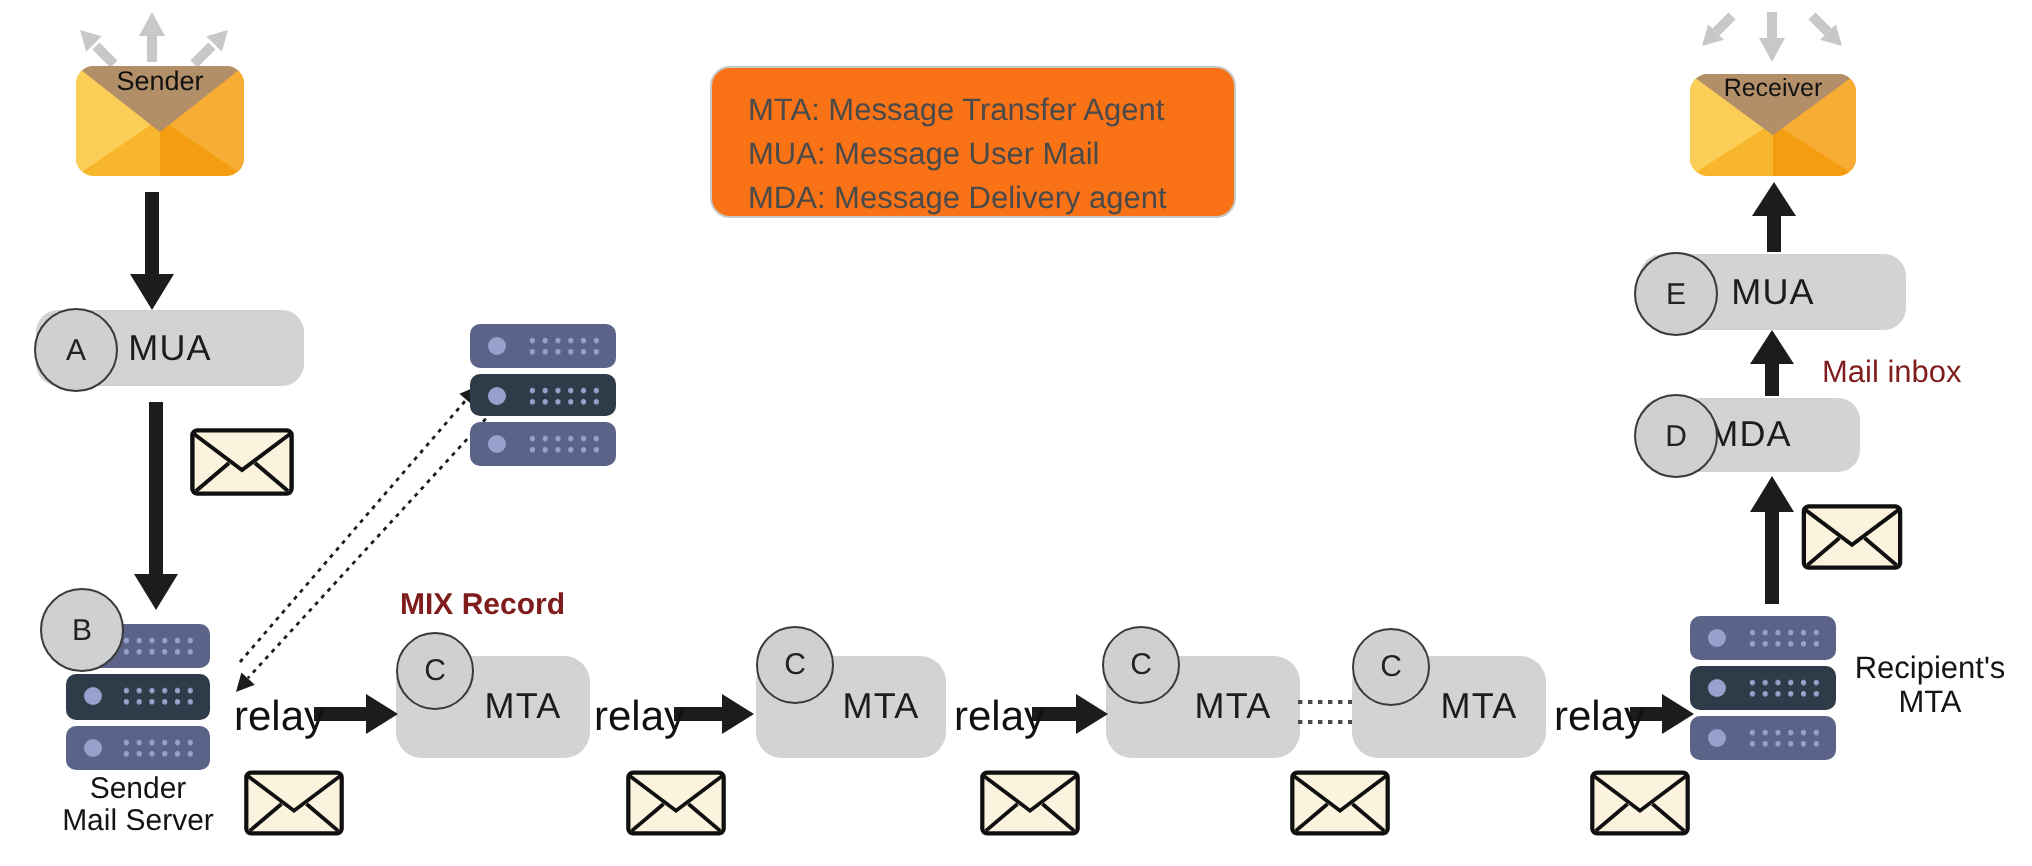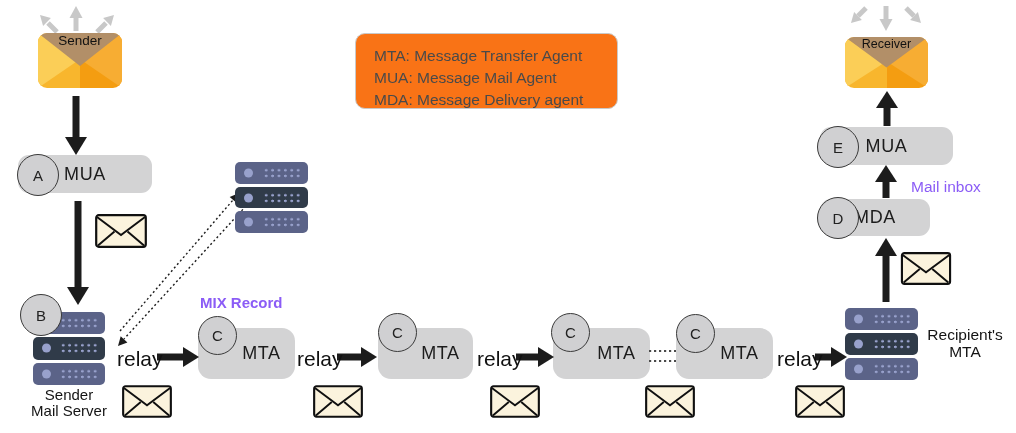--- a/index.html
+++ b/index.html
@@ -44,21 +44,21 @@
   .m-flap  { clip-path:polygon(0 0, 100% 0, 50% 60%); background:#B28F68; }
   .m-label { position:absolute; left:0; right:0; bottom:6px; top:auto;
     text-align:center; font-size:13.5px; font-weight:500; color:#111; }
 
   
   .env { position:absolute; z-index:3; }
 
   
   .caption { position:absolute; text-align:center; font-size:15px; line-height:1.08; color:#141414; z-index:3; }
   .relay { position:absolute; font-size:21px; color:#111; z-index:3; }
-  .note  { position:absolute; font-size:15px; color:#8b5cf6; z-index:3; }
+  .note  { position:absolute; font-size:15px; color:#7f1d1d; z-index:3; }
   .note.bold { font-weight:600; }
 
   
   .legend {
     position:absolute; left:355px; top:33px; width:263px; height:76px;
     border:1.5px solid #C9C9C9; border-radius:10px; background:#f97316;
     box-sizing:border-box; padding:11px 0 0 18px;
   }
   .legend-line { font-size:15.5px; color:#4a4a4a; line-height:22px; }
 
@@ -126,21 +126,21 @@
     </g>
 
     <g stroke="#4a4a4a" stroke-width="2" fill="none" stroke-dasharray="2.2 2.8">
       <line x1="649" y1="351" x2="676" y2="351"></line>
       <line x1="649" y1="361" x2="676" y2="361"></line>
     </g>
   </svg>
 
   <div class="legend">
     <div class="legend-line">MTA: Message Transfer Agent</div>
-    <div class="legend-line">MUA: Message Mail Agent</div>
+    <div class="legend-line">MUA: Message User Mail</div>
     <div class="legend-line">MDA: Message Delivery agent</div>
   </div>
 
   <div class="mail-big" style="left:38px; top:33px; width:84px; height:55px">
     <div class="m-base"></div>
       <div class="m-left"></div>
       <div class="m-right"></div>
       <div class="m-flap"></div>
     <div class="m-label">Sender</div>
   </div>

